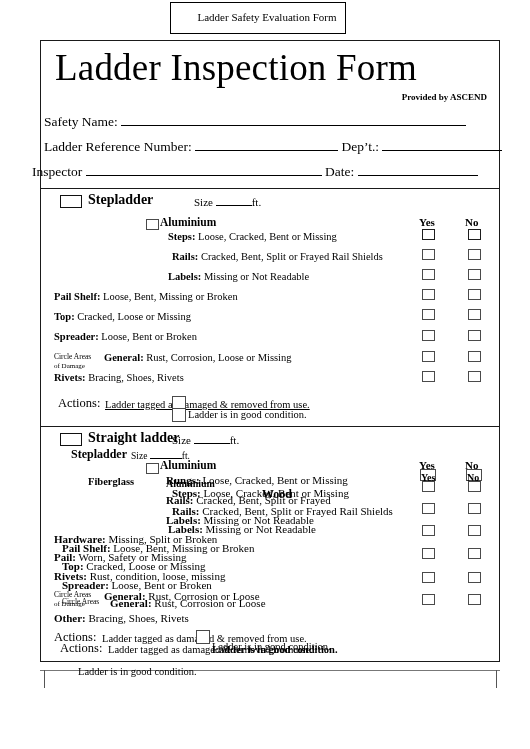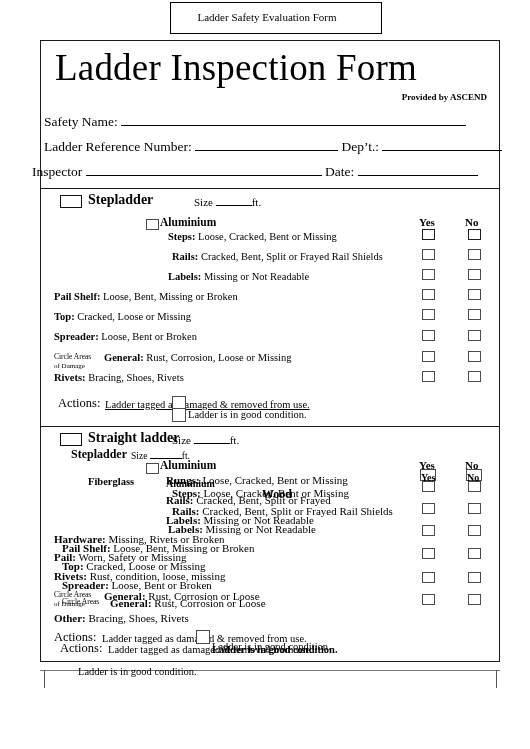--- a/index.html
+++ b/index.html
@@ -12,21 +12,21 @@
     height: 749px;
     position: relative;
     font-family: "Liberation Serif", "DejaVu Serif", serif;
     color: #000000;
     overflow: hidden;
   }
   .abs { position: absolute; white-space: nowrap; }
 
   
   #title-box {
-    left: 170px; top: 2px; width: 212px; height: 32px;
+    left: 170px; top: 2px; width: 176px; height: 32px;
     border: 1px solid #000;
     box-sizing: border-box;
   }
   #title-box-label {
     left: 0; top: 8px; width: 192px; text-align: center;
     font-size: 11px;
   }
 
   
   #form-frame {
@@ -317,21 +317,21 @@
 <div class="abs s2-item" id="s2a-i2">
   <span class="bold">Rails:</span>
   <span>Cracked, Bent, Split or Frayed</span>
 </div>
 <div class="abs s2-item" id="s2a-i3">
   <span class="bold">Labels:</span>
   <span>Missing or Not Readable</span>
 </div>
 <div class="abs s2-item" id="s2a-i4">
   <span class="bold">Hardware:</span>
-  <span>Missing, Rivets or Broken</span>
+  <span>Missing, Split or Broken</span>
 </div>
 <div class="abs s2-item" id="s2a-i5">
   <span class="bold">Pail:</span>
   <span>Worn, Safety or Missing</span>
 </div>
 <div class="abs s2-item" id="s2a-i6">
   <span class="bold">Rivets:</span>
   <span>Rust, condition, loose, missing</span>
 </div>
 <div class="abs" id="s2a-circle">Circle Areas</div>

